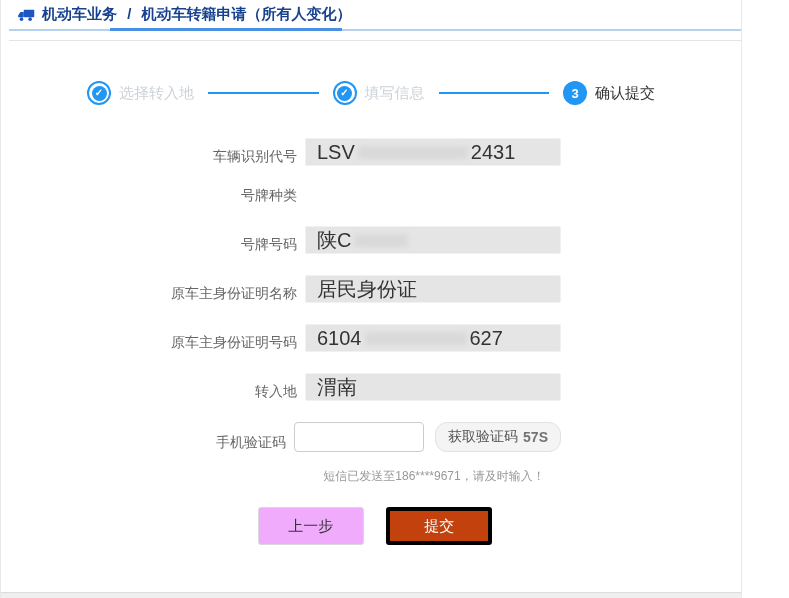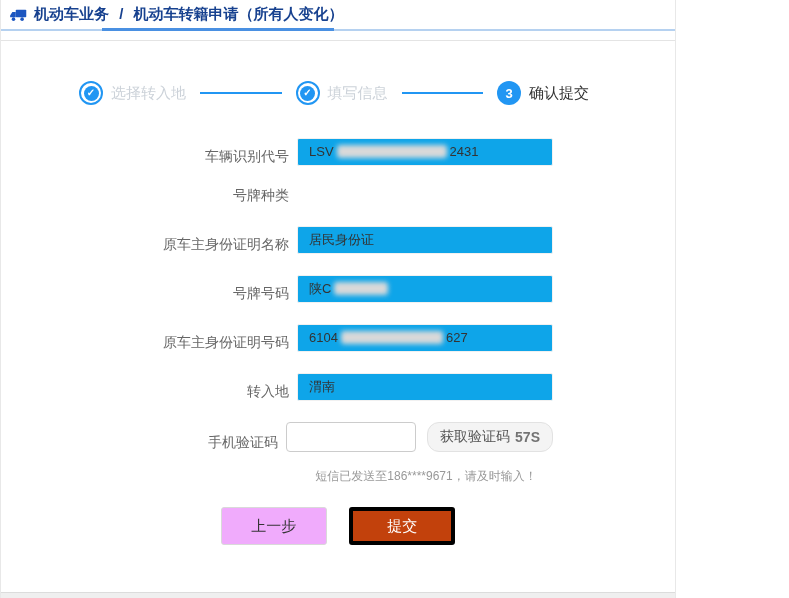--- a/index.html
+++ b/index.html
@@ -1,19 +1,19 @@
 <!DOCTYPE html>
 <html><head>
 <meta charset="utf-8">
 <style>
   * { margin:0; padding:0; box-sizing:border-box; }
   html,body { width:789px; height:598px; background:#fff;
     font-family:"Liberation Sans", sans-serif; }
-  .page { position:relative; width:676px; height:598px; background:#fff;
-    border-left:1px solid #e8e8e8; border-right:1px solid #e8e8e8; overflow:hidden; }
+  .page { position:relative; width:742px; height:598px; background:#fff;
+    border-left:1px solid #e8e8e8; border-right:1px solid #e8e8e8; overflow:hidden;padding-left:8px; }
 
   
   .header { position:relative; height:31px; display:flex; align-items:center;
     padding-left:8px; border-bottom:2px solid #b5d1f0; }
   .truck { width:18px; height:16px; margin-right:7px; flex:0 0 auto; }
   .title { font-size:15px; font-weight:bold; color:#17418f; white-space:nowrap; }
   .title .sep { margin:0 6px; }
   .active-underline { position:absolute; left:101px; bottom:-2px; width:232px;
     height:3px; background:#4a90e2; }
   .subdivider { margin-top:9px; border-top:1px solid #e4e4e4; height:0; }
@@ -33,22 +33,22 @@
   .step-label { margin-left:8px; font-size:15px; white-space:nowrap; }
   .step-label.done { color:#ccd2d9; }
   .step-label.active { color:#333; }
   .connector { flex:1 1 auto; height:2px; background:#2196f3; margin:0 14px; }
 
   
   .form { margin:33px 0 0 128px; width:424px; }
   .frow { display:flex; align-items:flex-end; margin-bottom:21px; }
   .flabel { width:160px; text-align:right; color:#666; font-size:14px;
     margin-right:8px; white-space:nowrap; }
-  .fvalue { width:256px; height:28px; line-height:26px; background:#0ea5e9;
-    border:1px solid #f1f1f1; border-radius:2px; padding:0 11px; font-size:13px;
+  .fvalue { width:256px; height:28px; line-height:26px; background:#e5e5e5;
+    border:1px solid #f1f1f1; border-radius:2px; padding:0 11px; font-size:20px;
     color:#333; white-space:nowrap; overflow:hidden; }
   .mask { display:inline-block; height:13px; border-radius:3px; background:#d9d9d9;
     filter:blur(2.5px); vertical-align:middle; margin:0 3px; position:relative; top:-1px; }
   .mask-vin { width:110px; }
   .mask-plate { width:54px; }
   .mask-id { width:102px; }
 
   .sms-input { width:130px; height:30px; border:1px solid #ccc; border-radius:4px;
     padding:0 8px; font-size:14px; color:#333; background:#fff; outline:none; }
   .sms-btn { margin-left:11px; height:30px; padding:0 12px; background:#f4f4f4;
@@ -118,27 +118,27 @@
     <div class="frow">
       <span class="flabel">车辆识别代号</span>
       <div class="fvalue"><span>LSV</span><span class="mask mask-vin"></span><span>2431</span></div>
     </div>
 
     <div class="frow">
       <span class="flabel">号牌种类</span>
     </div>
 
     <div class="frow">
-      <span class="flabel">原车主身份证明名称</span>
-      <div class="fvalue">居民身份证</div>
+      <span class="flabel">号牌号码</span>
+      <div class="fvalue"><span>陕C</span><span class="mask mask-plate"></span><span></span></div>
     </div>
 
     <div class="frow">
-      <span class="flabel">号牌号码</span>
-      <div class="fvalue"><span>陕C</span><span class="mask mask-plate"></span><span></span></div>
+      <span class="flabel">原车主身份证明名称</span>
+      <div class="fvalue">居民身份证</div>
     </div>
 
     <div class="frow">
       <span class="flabel">原车主身份证明号码</span>
       <div class="fvalue"><span>6104</span><span class="mask mask-id"></span><span>627</span></div>
     </div>
 
     <div class="frow">
       <span class="flabel">转入地</span>
       <div class="fvalue">渭南</div>

